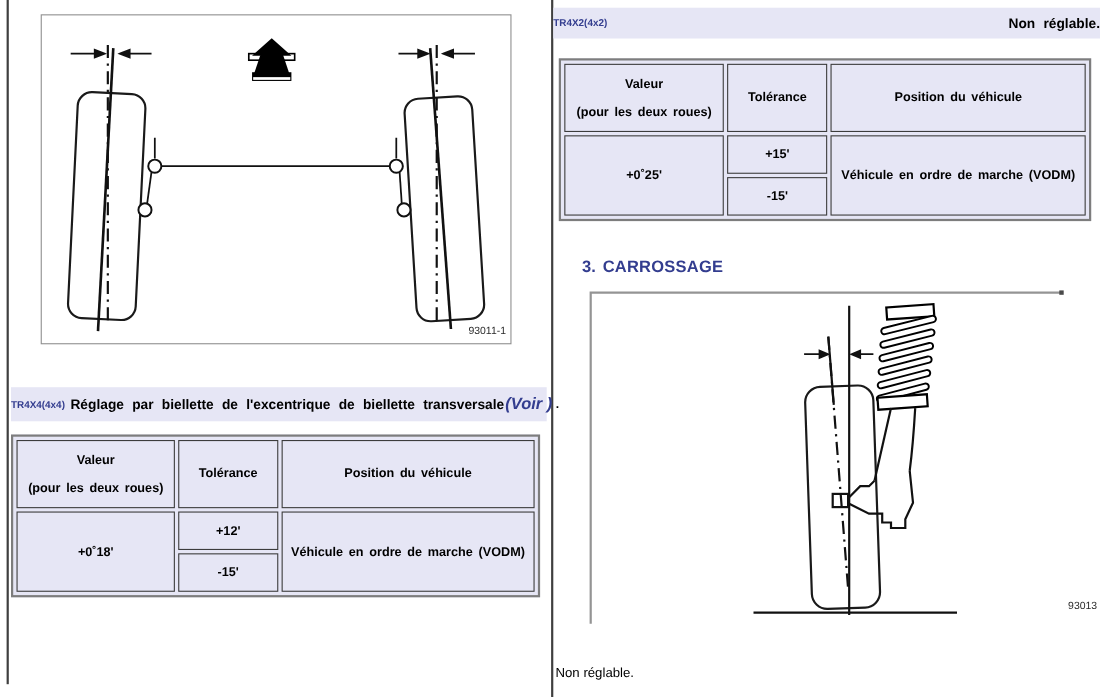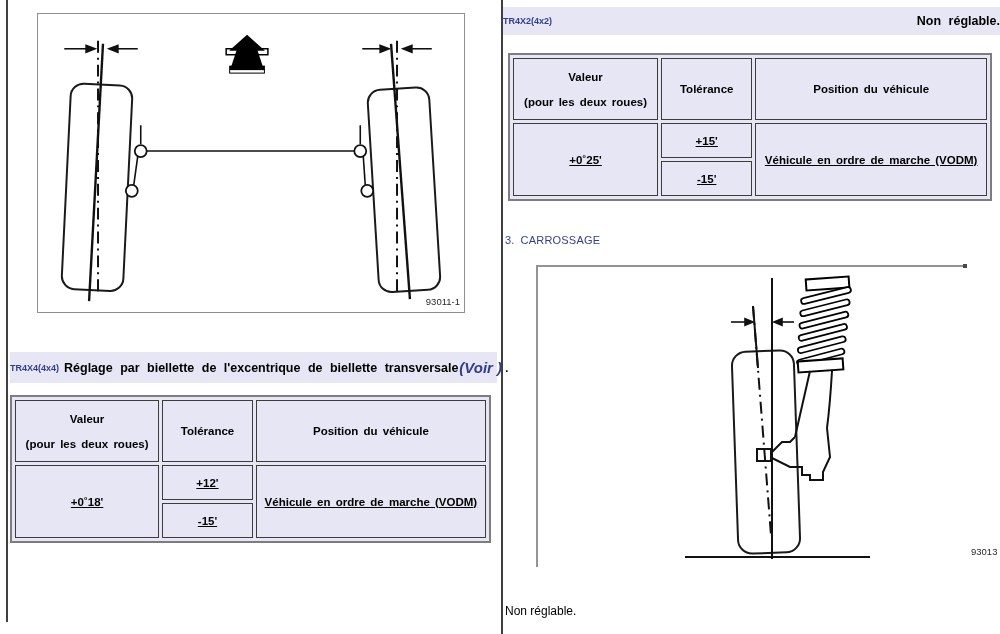--- a/index.html
+++ b/index.html
@@ -22,27 +22,27 @@
 
   
   .spec-table{position:absolute;border-collapse:separate;border-spacing:3px;
               background:#e6e6f5;border:2px solid #7d7d7d;table-layout:fixed;}
   #table-left{left:10px;top:395px;width:481px;}
   #table-right{left:508px;top:53px;width:484px;}
   .spec-table td{border:1px solid #3c3c3c;background:#e6e6f5;text-align:center;
                  vertical-align:middle;font-size:11.5px;font-weight:bold;
                  word-spacing:2px;padding:0 4px;}
   .spec-table .hdr td{height:60px;margin-top:16px;}
-  .spec-table .sub td{height:33px;text-decoration:underline;}
+  .spec-table .sub td{height:33px;}
   .spec-table .hline2{margin-top:13px;}
   .col-c1{width:31%;} .col-c2{width:19.5%;} .col-c3{width:49.5%;}
 
   
-  #heading-carrossage{position:absolute;left:505px;top:234px;font-size:11px;
-       font-weight:normal;color:#333d8f;letter-spacing:.2px;}
+  #heading-carrossage{position:absolute;left:529px;top:234px;font-size:15px;
+       font-weight:bold;color:#333d8f;letter-spacing:.2px;}
   #heading-carrossage .num{margin-right:6px;}
   #note-bottom{position:absolute;left:505px;top:604px;font-size:12px;color:#000;}
 
   
   #fig1{position:absolute;left:37px;top:13px;width:428px;height:300px;
         border:1px solid #8f8f8f;box-sizing:border-box;background:#fff;}
   #fig2{position:absolute;left:503px;top:260px;width:497px;height:330px;}
   .fig-label{position:absolute;font-size:9.5px;color:#2a2a2a;padding-left:20px;}
   #fig1-label{right:4px;bottom:5px;}
   #fig2-label{left:448px;top:286px;}

